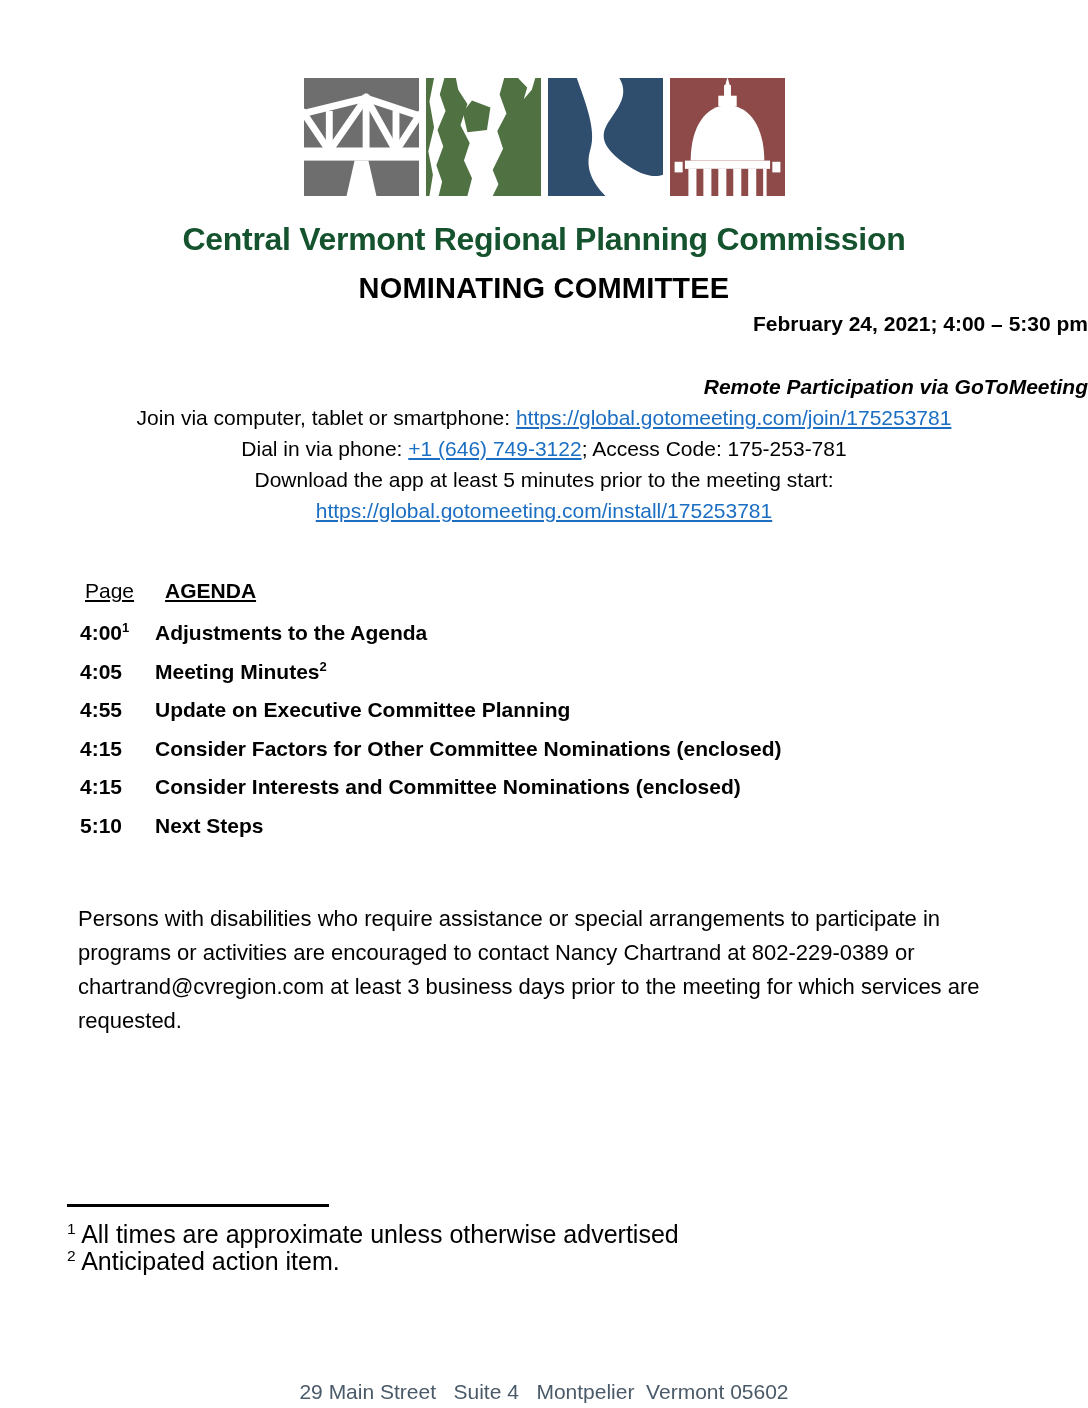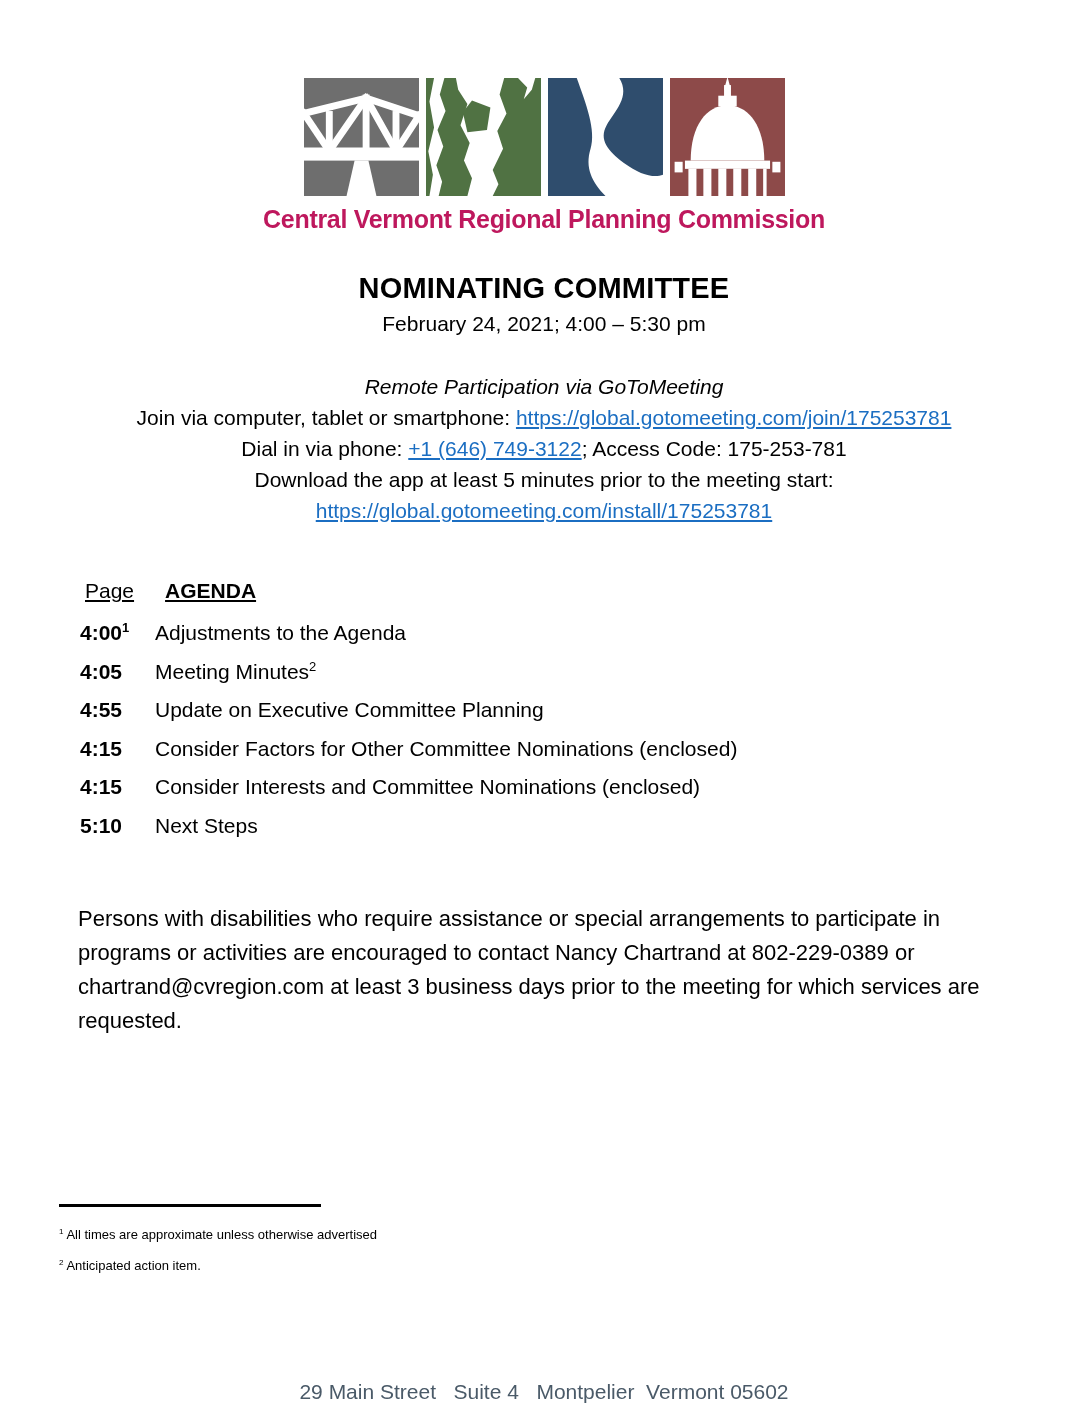--- a/index.html
+++ b/index.html
@@ -12,51 +12,51 @@
     overflow:hidden;
   }
   .page { position:relative; width:1088px; height:1408px; background:#fff; }
 
   
   .logo-block { position:absolute; top:78px; left:0; width:100%; }
   .logo-tiles { display:flex; justify-content:center; gap:7px; }
   .tile { width:115px; height:118px; flex:0 0 auto; }
   .tile svg { display:block; width:100%; height:100%; }
   .logo-caption {
-    margin-top:9px; text-align:center;
-    font-size:25px; font-weight:bold; letter-spacing:-0.3px;
-    color:#be185d;
+    margin-top:25px; text-align:center;
+    font-size:32px; font-weight:bold; letter-spacing:-0.3px;
+    color:#14532d;
   }
 
   
   .title-block { position:absolute; top:272px; width:100%; text-align:center; }
   .doc-title { font-size:29px; font-weight:bold; letter-spacing:0.2px; }
-  .doc-datetime { font-size:21px; font-weight:normal; margin-top:7px; }
+  .doc-datetime { font-size:21px; font-weight:bold; margin-top:7px;text-align:right; }
 
   
   .remote-block { position:absolute; top:371px; width:100%; text-align:center; font-size:21px; line-height:31px; }
-  .remote-heading { font-weight:normal; font-style:italic; }
+  .remote-heading { font-weight:bold; font-style:italic;text-align:right; }
   a.doc-link { color:#1b6ec2; text-decoration:underline; cursor:pointer; }
 
   
   .agenda-block { position:absolute; top:576px; left:0; width:100%; font-size:21px; }
   .agenda-header { display:flex; margin-left:85px; line-height:30px; }
   .agenda-page-label { font-weight:normal;text-decoration:underline; }
   .agenda-heading { font-weight:bold; text-decoration:underline; margin-left:31px; }
   .agenda-items { margin-top:5px; }
   .agenda-row { display:flex; line-height:33.5px; }
   .agenda-time { width:75px; margin-left:80px; font-weight:bold; flex:0 0 auto; }
-  .agenda-topic { font-weight:normal; }
+  .agenda-topic { font-weight:bold; }
   .sup { vertical-align:super; font-size:0.62em; }
 
   
   .notice { position:absolute; top:902px; left:78px; width:938px; font-size:22px; line-height:34px; }
 
   
-  .footnotes { position:absolute; top:1204px; left:59px; font-size:13px; line-height:28px; }
+  .footnotes { position:absolute; top:1204px; left:67px; font-size:25px; line-height:21px; }
   .footnote-rule { width:262px; border-top:3px solid #000; margin-bottom:11px; }
 
   
   .doc-footer { position:absolute; top:1322px; width:100%; text-align:center; color:#4a5a68; font-size:21px; line-height:28px; white-space:pre-wrap; }
 </style>
 </head>
 <body>
 
 <div class="page">
 

